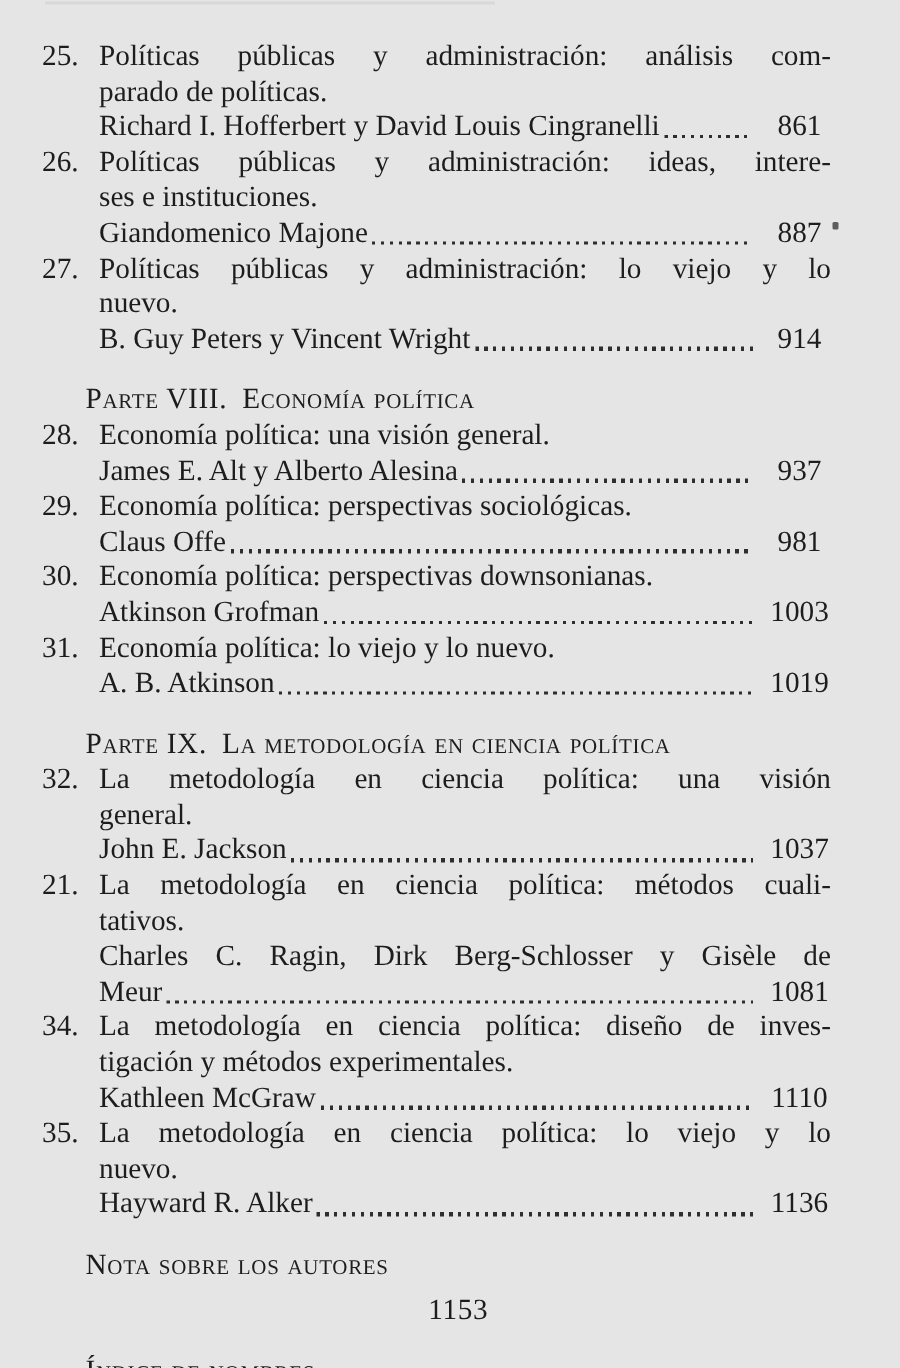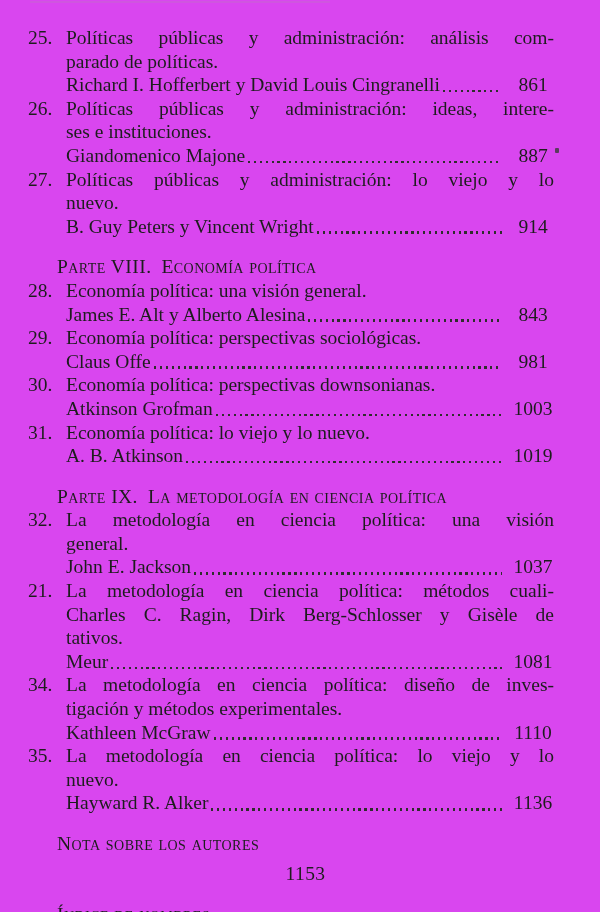--- a/index.html
+++ b/index.html
@@ -8,21 +8,21 @@
     padding: 0;
     width: 600px;
     height: 912px;
     overflow: hidden;
   }
   .page {
     position: relative;
     width: 600px;
     height: 912px;
     box-sizing: border-box;
-    background: #d946ef;
+    background: #e5e5e5;
     color: #1d1d1d;
     font-family: "Liberation Serif", "DejaVu Serif", serif;
     font-size: 19.5px;
     line-height: 23.6px;
     padding: 26px 46px 0 28px;
     overflow: hidden;
   }
   .line { min-height: 23.6px; }
   
   .just {
@@ -95,21 +95,21 @@
       <span class="dots"></span>
       <span class="pg">914</span>
     </div>
 
   <div class="line part gap"><span class="pl">Parte VIII.</span><span class="ptitle">Economía política</span></div>
 
   <div class="line"><span class="num">28.</span><span class="tt">Economía política: una visión general.</span></div>
   <div class="line row">
       <span class="au">James E. Alt y Alberto Alesina</span>
       <span class="dots"></span>
-      <span class="pg">843</span>
+      <span class="pg">937</span>
     </div>
 
   <div class="line"><span class="num">29.</span><span class="tt">Economía política: perspectivas sociológicas.</span></div>
   <div class="line row">
       <span class="au">Claus Offe</span>
       <span class="dots"></span>
       <span class="pg">981</span>
     </div>
 
   <div class="line"><span class="num">30.</span><span class="tt">Economía política: perspectivas downsonianas.</span></div>
@@ -130,22 +130,22 @@
 
   <div class="line just"><span class="num">32.</span><span class="tt">La metodología en ciencia política: una visión</span></div>
   <div class="line cont">general.</div>
   <div class="line row">
       <span class="au">John E. Jackson</span>
       <span class="dots"></span>
       <span class="pg">1037</span>
     </div>
 
   <div class="line just"><span class="num">21.</span><span class="tt">La metodología en ciencia política: métodos cuali-</span></div>
+  <div class="line cont">tativos.</div>
   <div class="line cont just">Charles C. Ragin, Dirk Berg-Schlosser y Gisèle de</div>
-  <div class="line cont">tativos.</div>
   <div class="line row">
       <span class="au">Meur</span>
       <span class="dots"></span>
       <span class="pg">1081</span>
     </div>
 
   <div class="line just"><span class="num">34.</span><span class="tt">La metodología en ciencia política: diseño de inves-</span></div>
   <div class="line cont">tigación y métodos experimentales.</div>
   <div class="line row">
       <span class="au">Kathleen McGraw</span>

